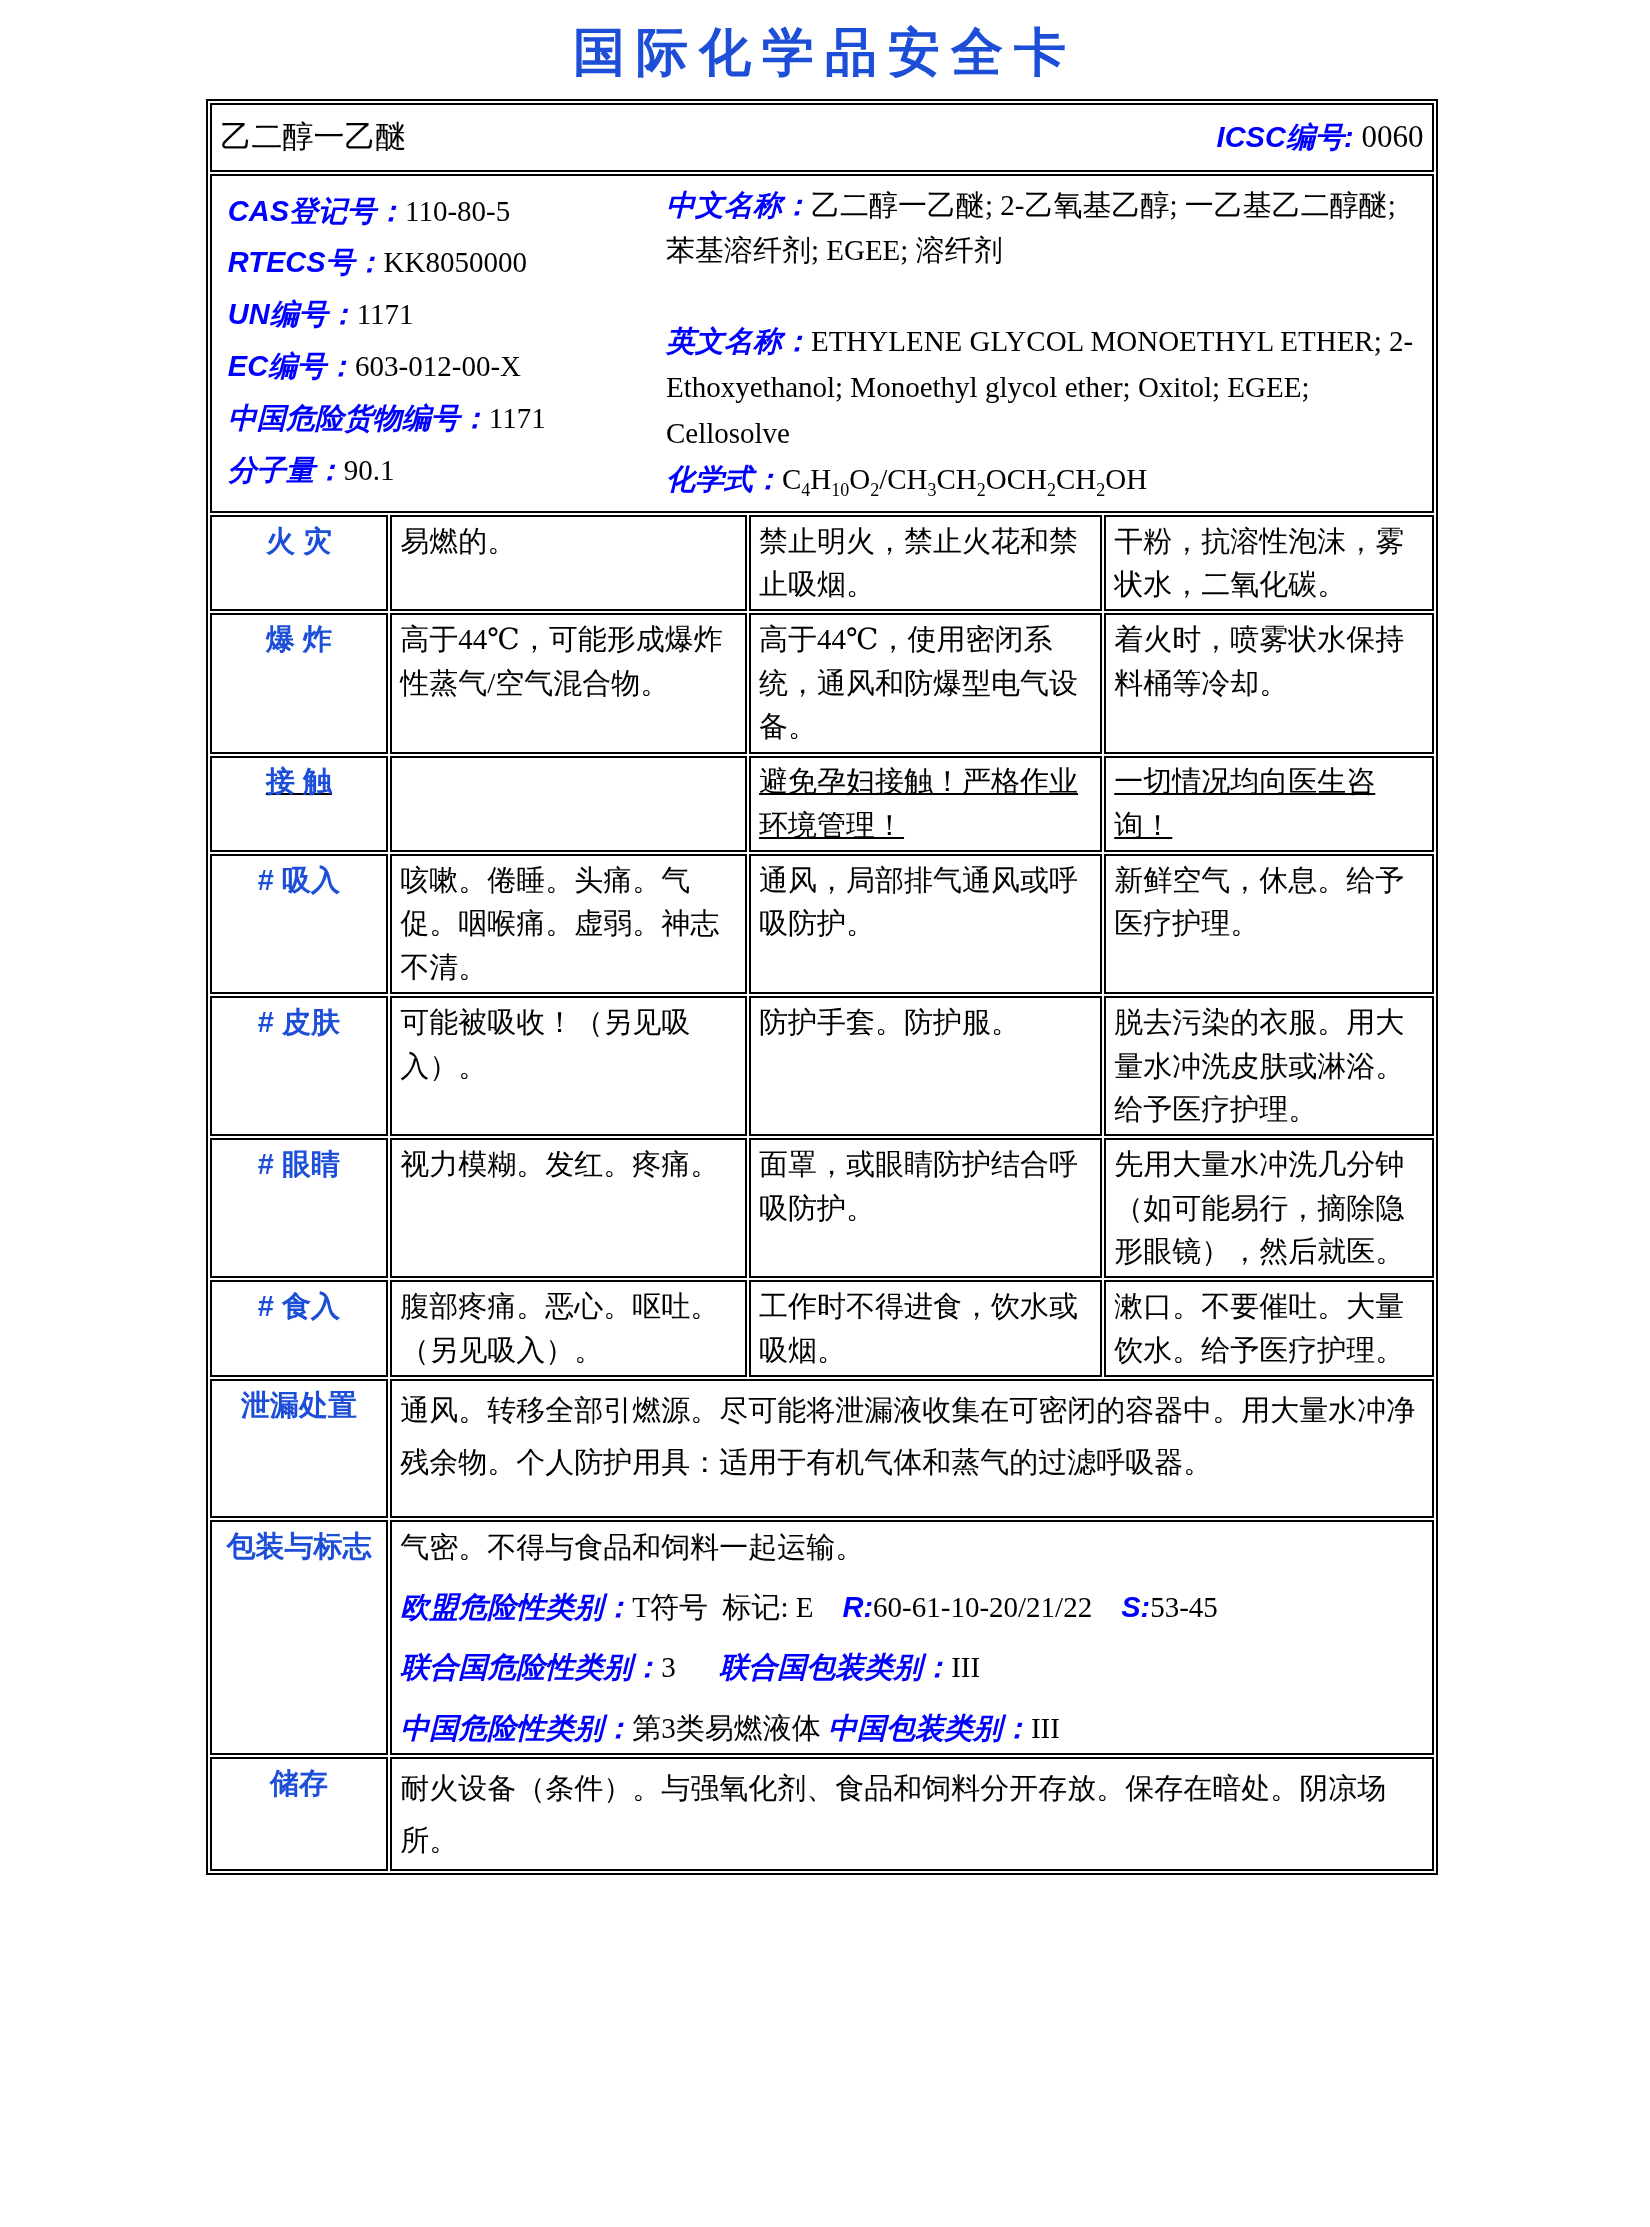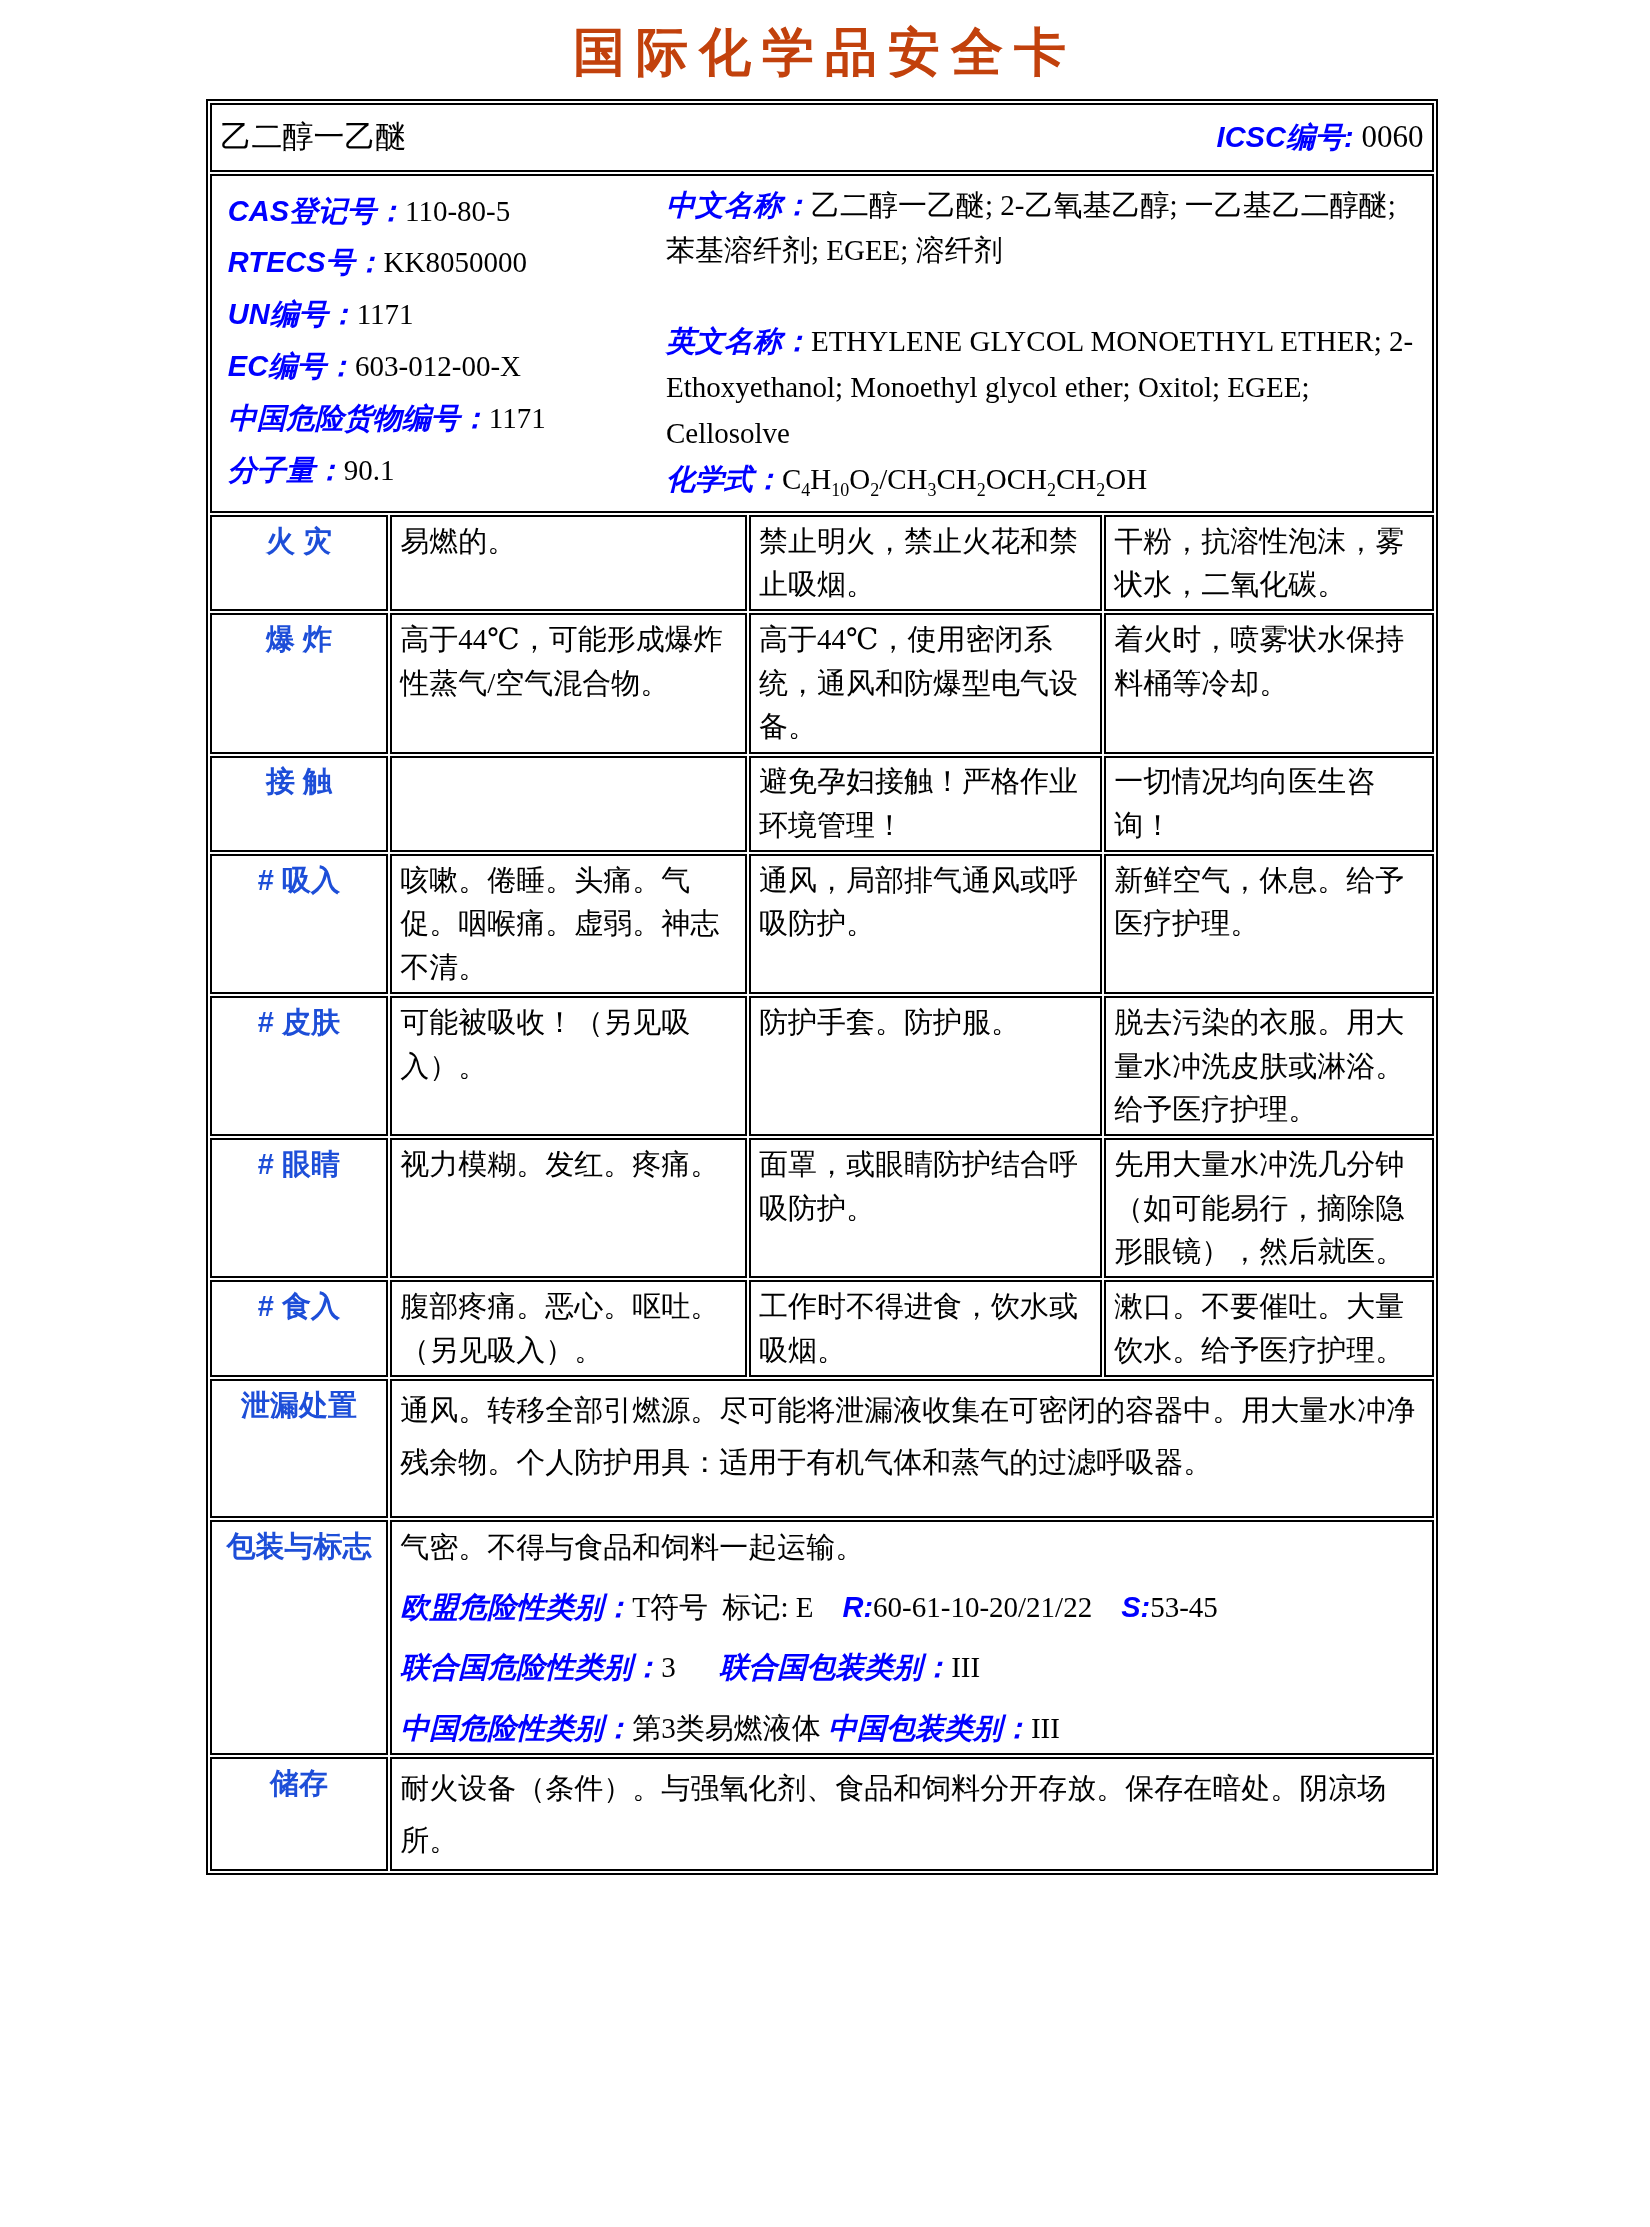--- a/index.html
+++ b/index.html
@@ -7,21 +7,21 @@
     background: #ffffff;
     width: 1650px; height: 2227px;
     font-family: "Liberation Serif", "DejaVu Serif", serif;
     color: #000;
   }
   .page { width: 1650px; height: 2227px; overflow: hidden; }
 
   .doc-title {
     margin: 18px 0 11px 0;
     text-align: center;
-    color: #c2410c;
+    color: #1d4ed8;
     font-family: "DejaVu Serif", serif;
     font-weight: bold;
     font-size: 52px;
     letter-spacing: 11px;
   }
 
   table.card {
     margin-left: 206px;
     width: 1232px;
     border: 2.1px solid #000;
@@ -89,21 +89,21 @@
     font-weight: bold;
     font-family: "Liberation Sans", "DejaVu Sans", sans-serif;
     font-size: 31px;
     text-align: center;
     vertical-align: middle;
   }
   td.cell { vertical-align: top; }
 
   tr.r-fire   { height: 82px; }
   tr.r-expl   { height: 109px; }
-  tr.r-expo   { height: 77px; }
+  tr.r-expo   { height: 77px; text-decoration: underline; }
   tr.r-inhal  { height: 120px; }
   tr.r-skin   { height: 120px; }
   tr.r-eyes   { height: 120px; }
   tr.r-ingest { height: 89px; }
   tr.r-spill  { height: 139px; }
   tr.r-pack   { height: 199px; }
   tr.r-emerg  { height: 148px; }
   tr.r-store  { height: 95px; }
 
   

